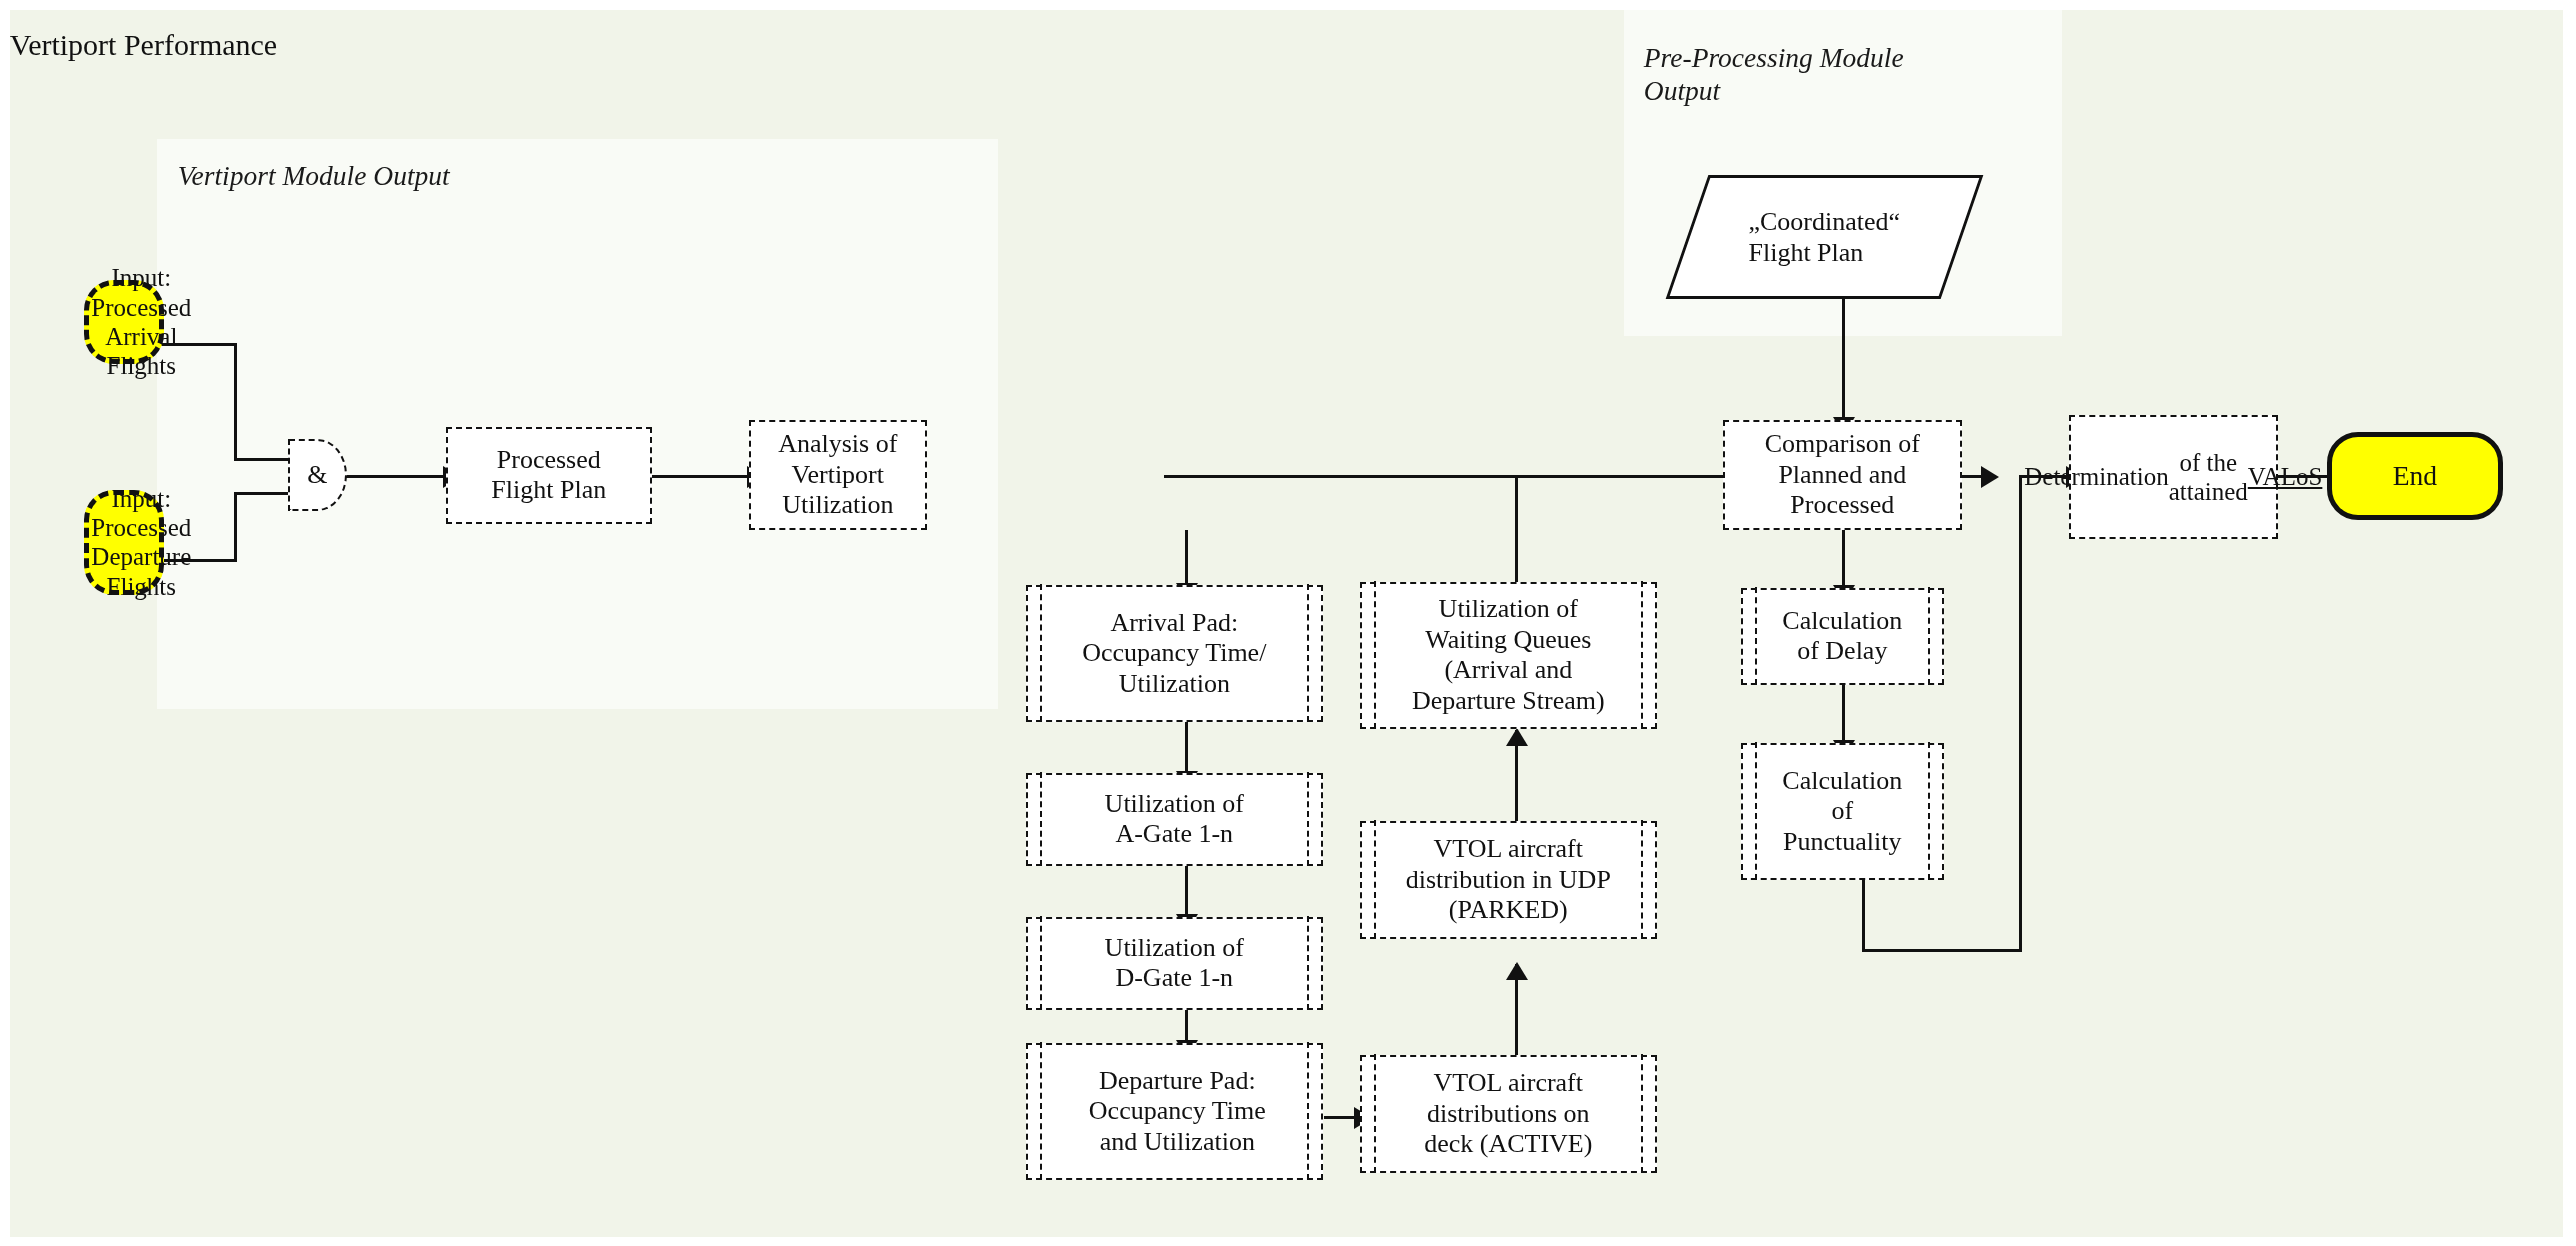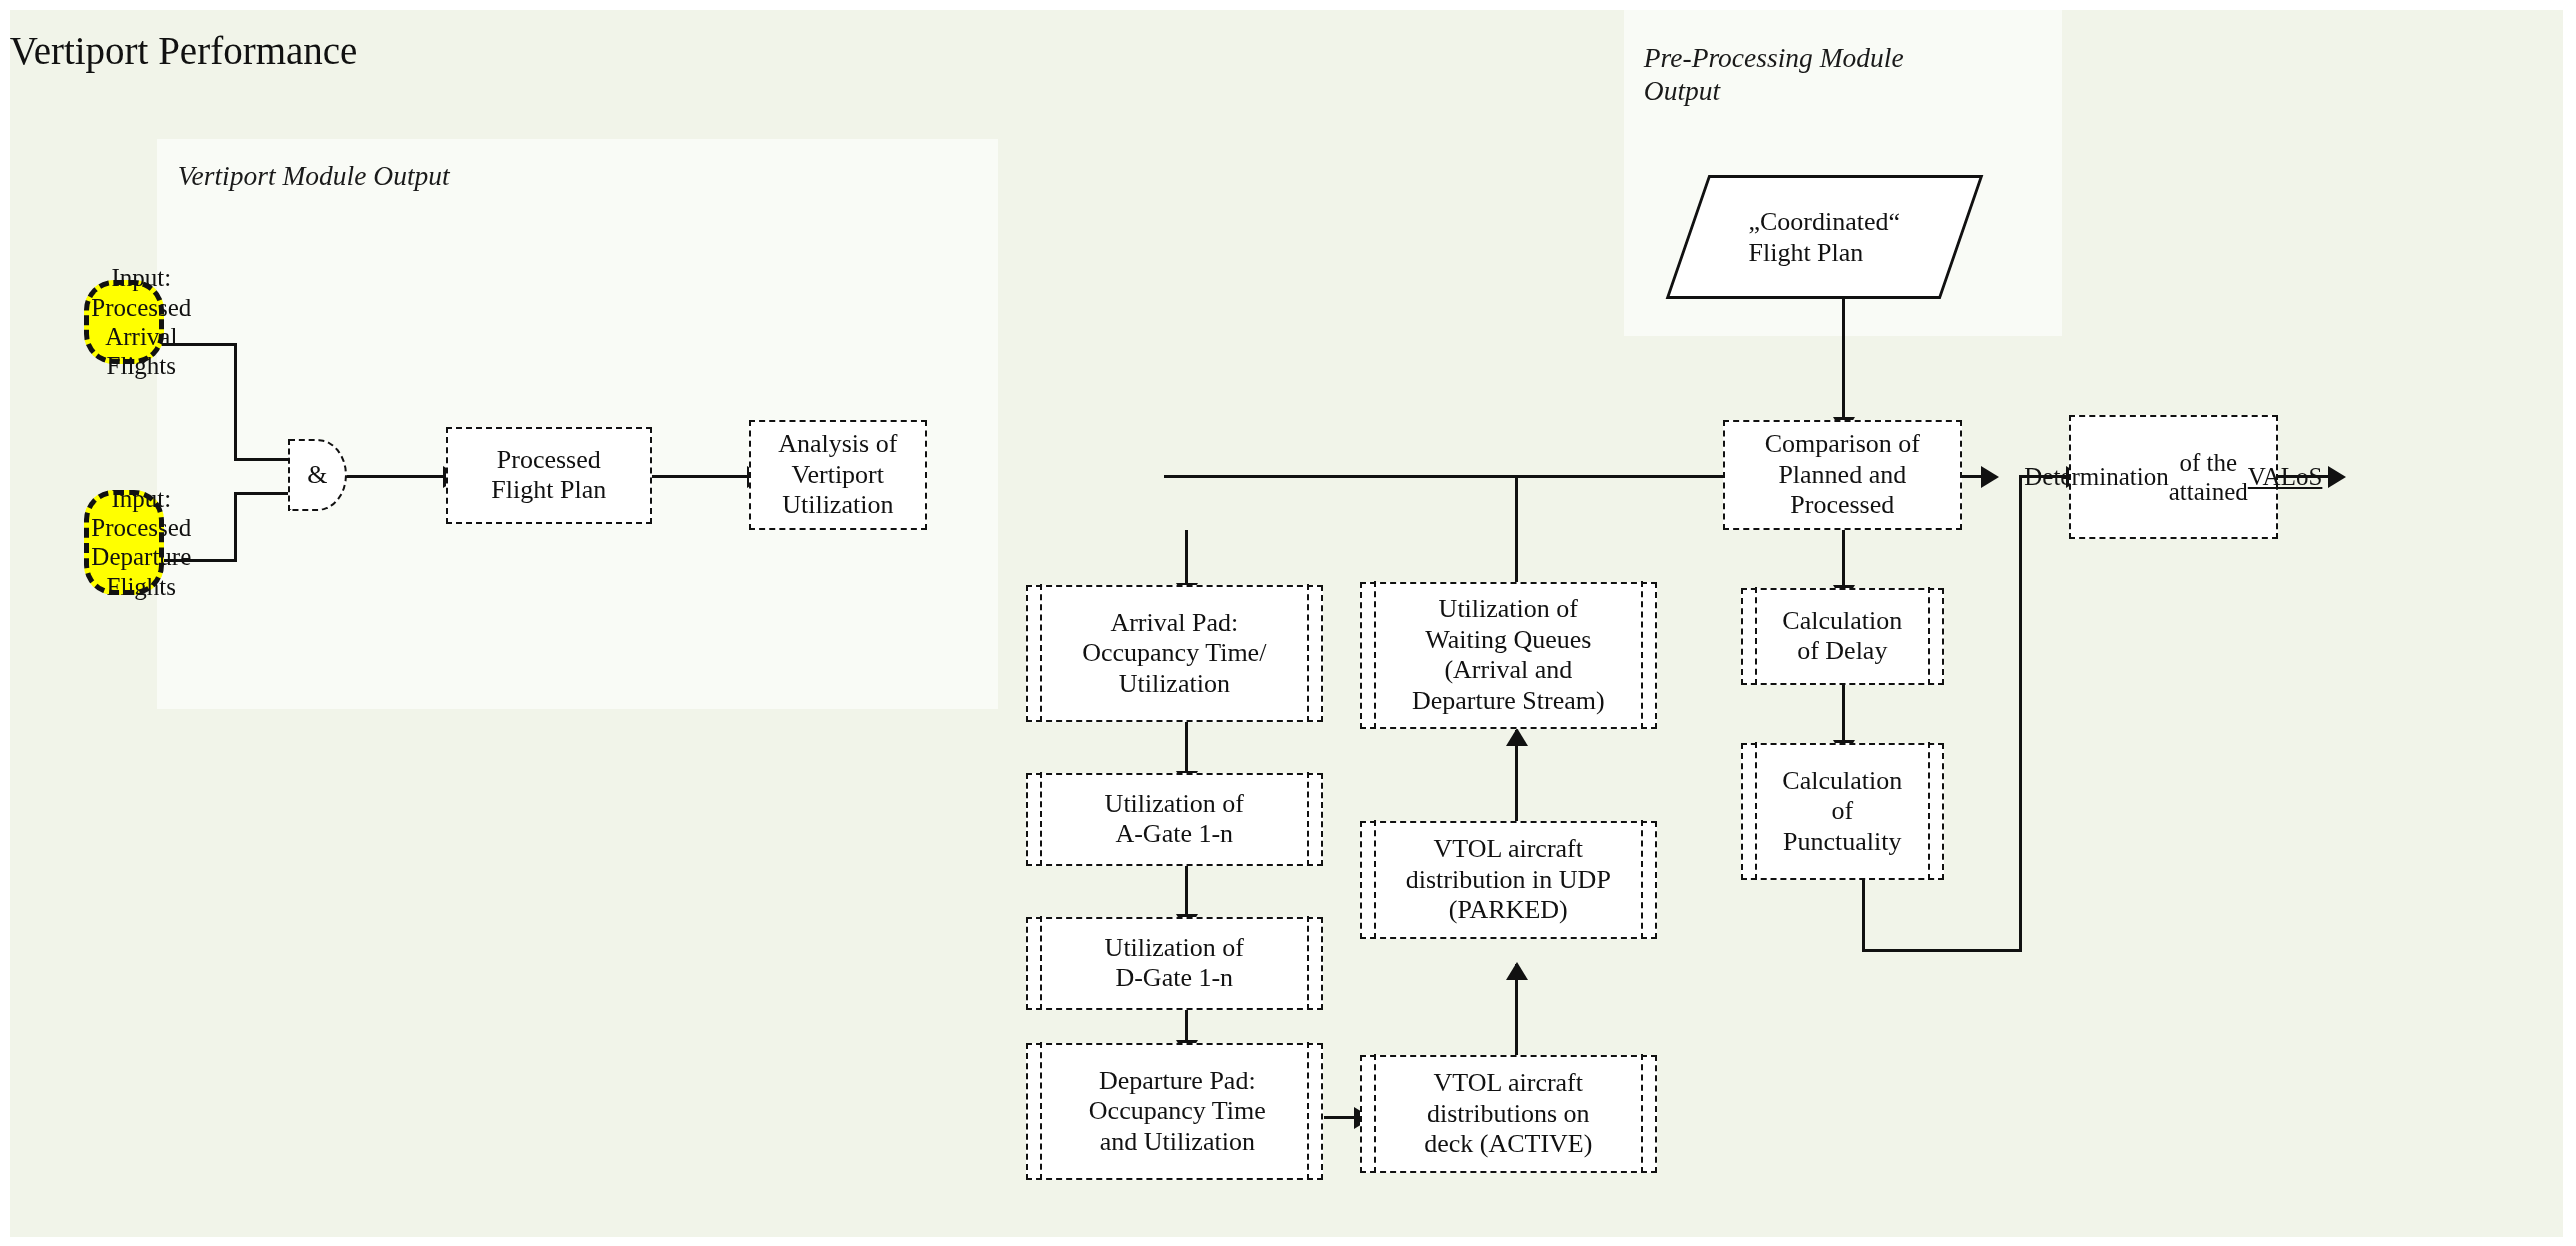--- a/index.html
+++ b/index.html
@@ -89,21 +89,21 @@
   .arw-r{border-top:11px solid transparent;border-bottom:11px solid transparent;border-left:18.3px solid #111;}
   .arw-d{border-left:11px solid transparent;border-right:11px solid transparent;border-top:18.3px solid #111;}
   .arw-u{border-left:11px solid transparent;border-right:11px solid transparent;border-bottom:18.3px solid #111;}
 </style>
 </head>
 <body>
 
 <div id="stage">
   <div id="canvas">
 
-    <div class="page-title" style="left:0px;top:18.3px;font-size:39px;">Vertiport Performance</div>
+    <div class="page-title" style="left:0px;top:18.3px;font-size:30px;">Vertiport Performance</div>
 
     <div class="panel" style="left:147px;top:129px;width:841px;height:570px;"></div>
     <div class="panel-label" style="left:168px;top:149px;font-size:27.5px;">Vertiport Module Output</div>
 
     <div class="panel" style="left:1614px;top:0px;width:438px;height:326px;"></div>
     <div class="panel-label" style="left:1634px;top:31px;font-size:27.5px;">Pre-Processing Module
 Output</div>
 
     <div class="ln lnh" style="left:150px;top:333px;width:77px;"></div>
     <div class="ln lnv" style="left:224px;top:333px;height:118px;"></div>
@@ -261,16 +261,17 @@
 of
 Punctuality</span>
     </div>
 
     <div class="node n-dashed" style="left:2059px;top:405px;width:209px;height:124px;font-size:25px;flex-direction:row;">
       <span>Determination</span>
       <span>of the attained</span>
       <span class="underline">VALoS</span>
     </div>
 
+    <div class="node n-end" style="left:2317px;top:422px;width:176px;height:88px;font-size:27.5px;">End</div>
 
   </div>
 </div>
 
 
 </body></html>

